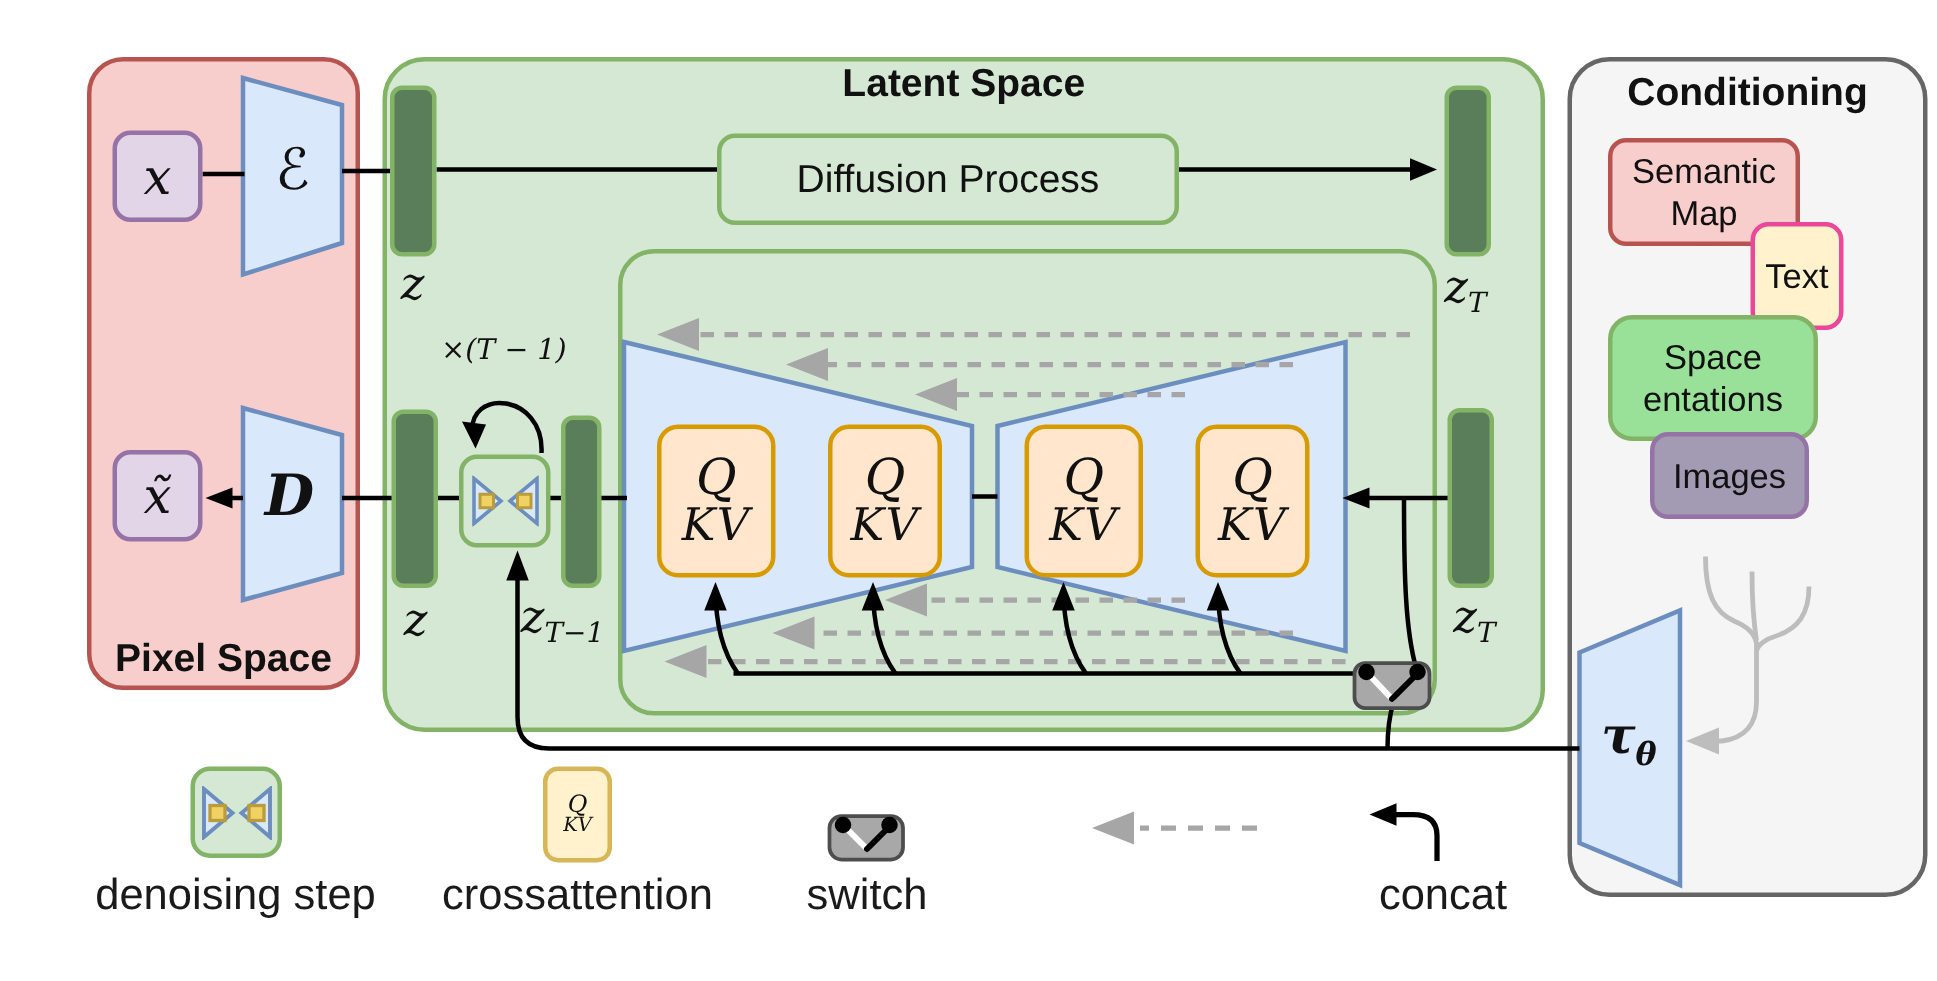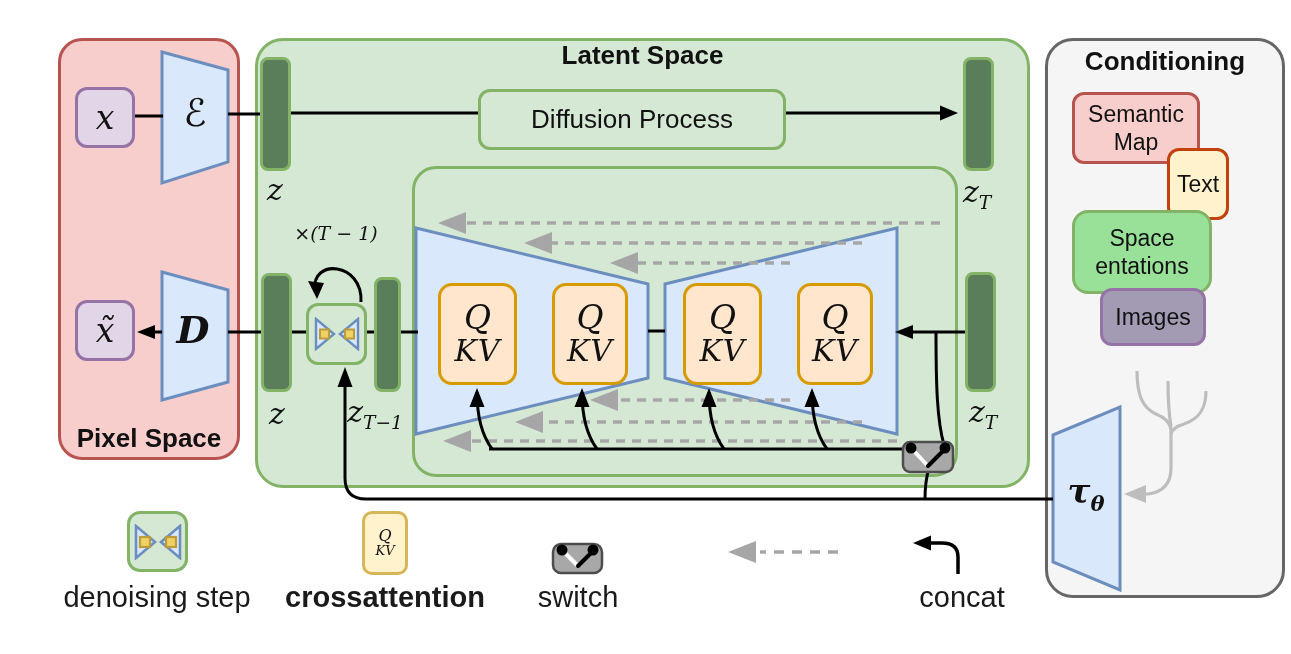--- a/index.html
+++ b/index.html
@@ -198,21 +198,21 @@
   </div>
 
   <div class="lbl bold" style="left:58px;top:425px;width:182px;font-size:26px;">Pixel Space</div>
   <div class="lbl bold" style="left:255px;top:42px;width:775px;font-size:26px;">Latent Space</div>
   <div class="lbl bold" style="left:1045px;top:48px;width:240px;font-size:26px;">Conditioning</div>
 
   <div class="tag" style="left:1072px;top:92px;width:128px;height:72px;background:#f8cecc;border:3px solid #b85450;">
     <span>Semantic</span>
       <span>Map</span>
   </div>
-  <div class="tag" style="left:1167px;top:148px;width:62px;height:72px;background:#fff2cc;border:3px solid #c2410c;z-index:5;">
+  <div class="tag" style="left:1167px;top:148px;width:62px;height:72px;background:#fff2cc;border:3px solid #ec4899;z-index:5;">
     <span>Text</span>
   </div>
   <div class="tag" style="left:1072px;top:210px;width:140px;height:84px;background:#99e199;border:3px solid #82b366;border-radius:16px;z-index:6;">
     <span>Space</span>
       <span>entations</span>
   </div>
   <div class="tag" style="left:1100px;top:288px;width:106px;height:58px;background:#a29bb3;border:3px solid #9673a6;z-index:7;">
     <span>Images</span>
   </div>
   <div class="lbl math" style="left:1055px;top:474px;width:62px;font-size:34px;font-weight:bold;">
@@ -226,17 +226,17 @@
       <rect x="6" y="13" width="10" height="10" fill="#efd164" stroke="#bb9c3a" stroke-width="2.2"></rect>
       <rect x="32" y="13" width="10" height="10" fill="#efd164" stroke="#bb9c3a" stroke-width="2.2"></rect>
     </svg>
   </div>
   <div class="node crossatt" style="left:362px;top:511px;width:46px;height:64px;">
     <span class="q">Q</span>
     <span class="kv">KV</span>
   </div>
 
   <div class="lbl legend-label" style="left:47px;top:582px;width:220px;">denoising step</div>
-  <div class="lbl legend-label" style="left:275px;top:582px;width:220px;font-weight:bold;">crossattention</div>
+  <div class="lbl legend-label" style="left:275px;top:582px;width:220px;">crossattention</div>
   <div class="lbl legend-label" style="left:508px;top:582px;width:140px;">switch</div>
   <div class="lbl legend-label" style="left:892px;top:582px;width:140px;">concat</div>
 
 </div>
 
 </body></html>

